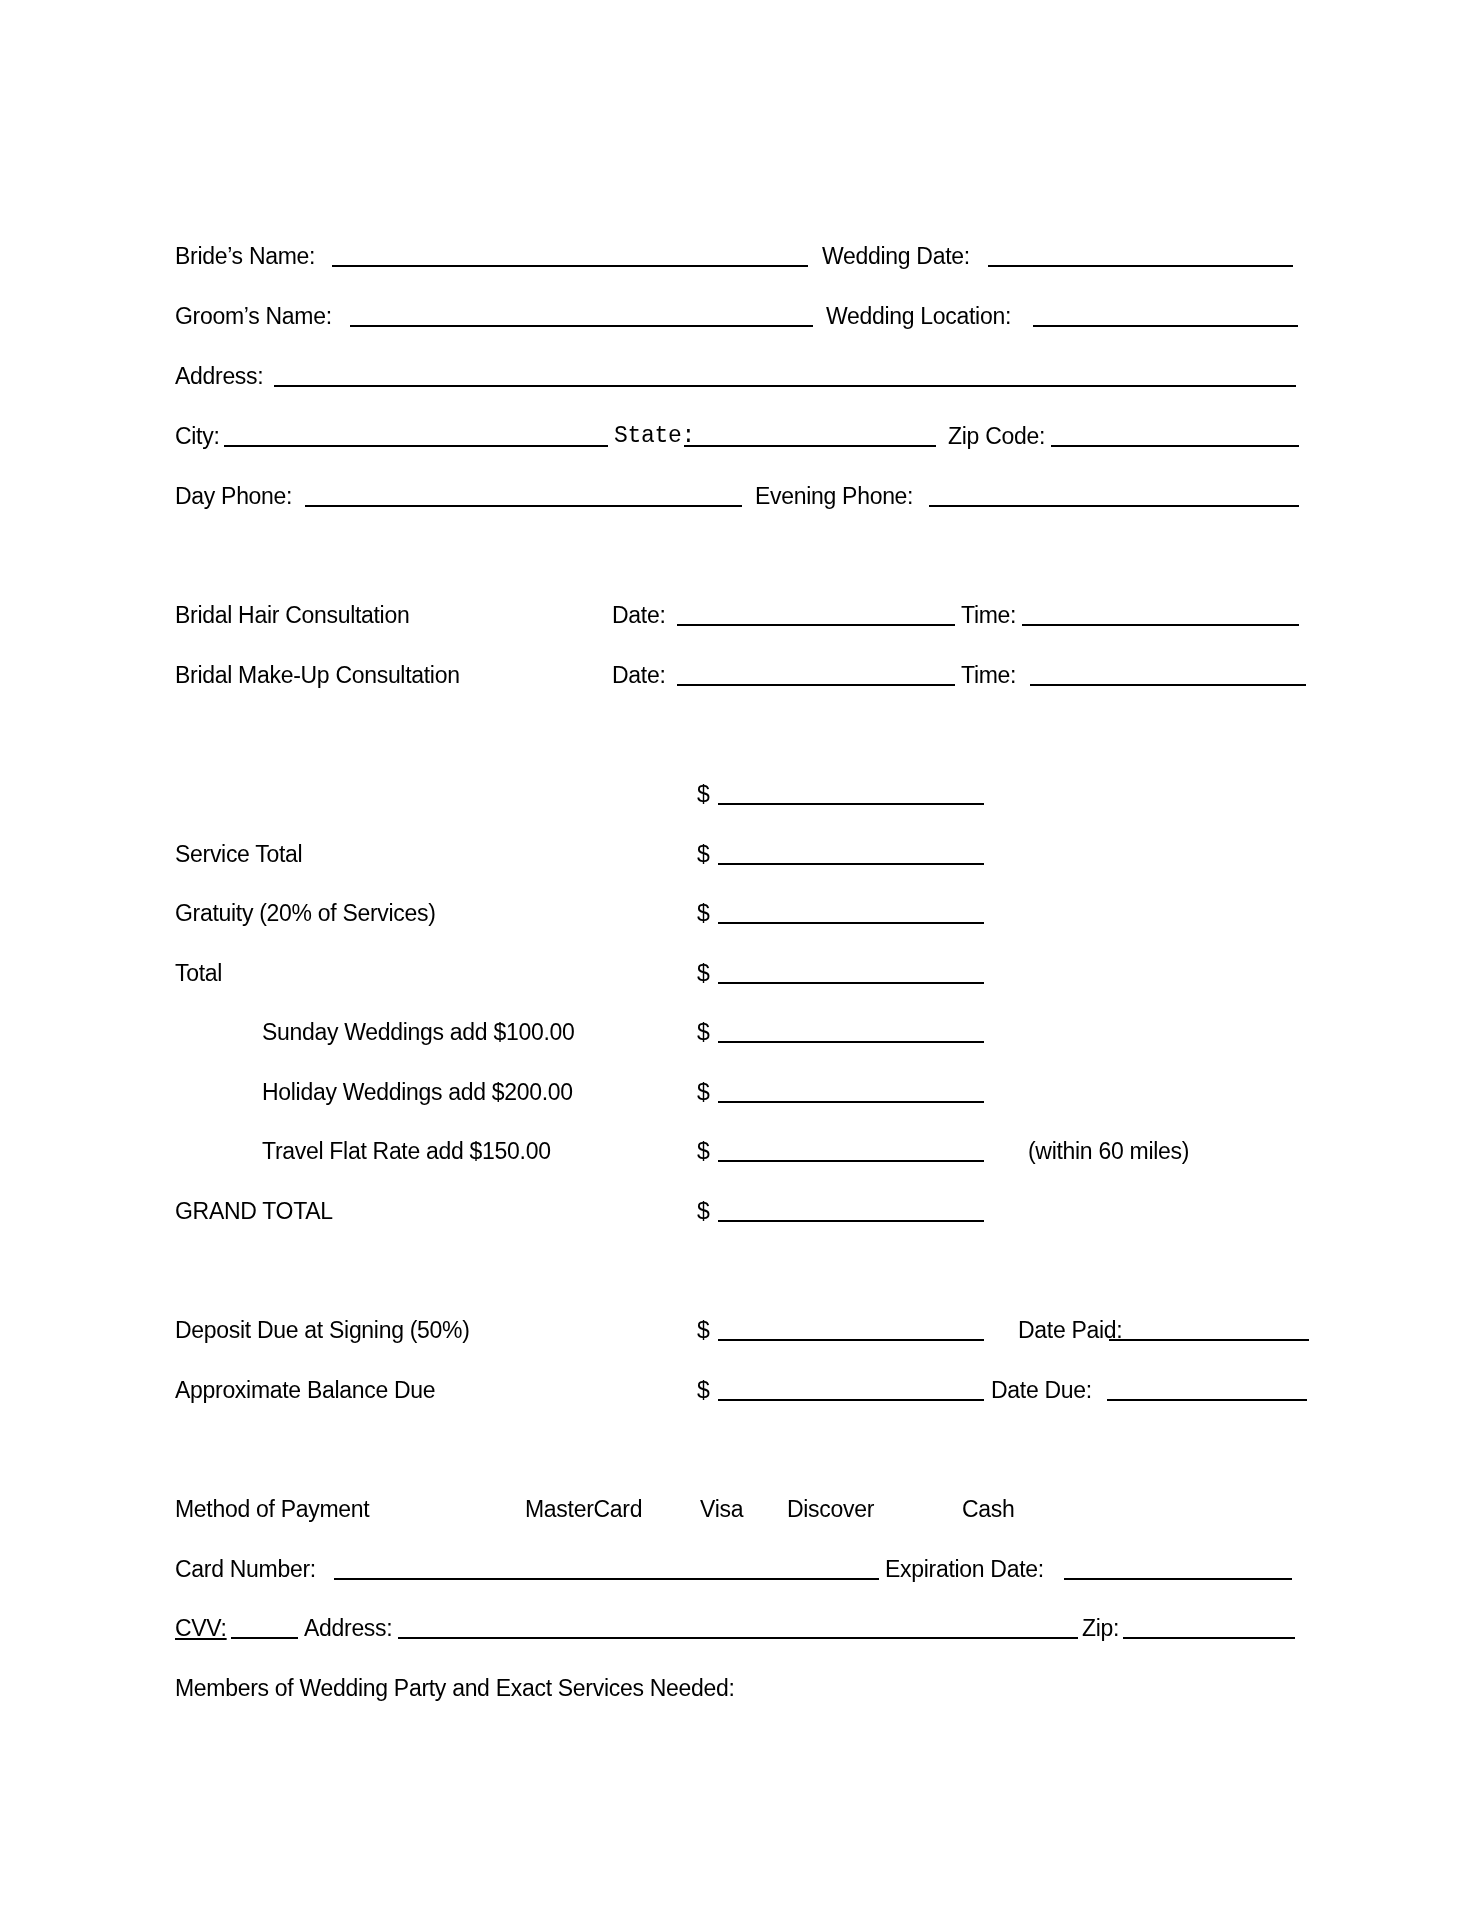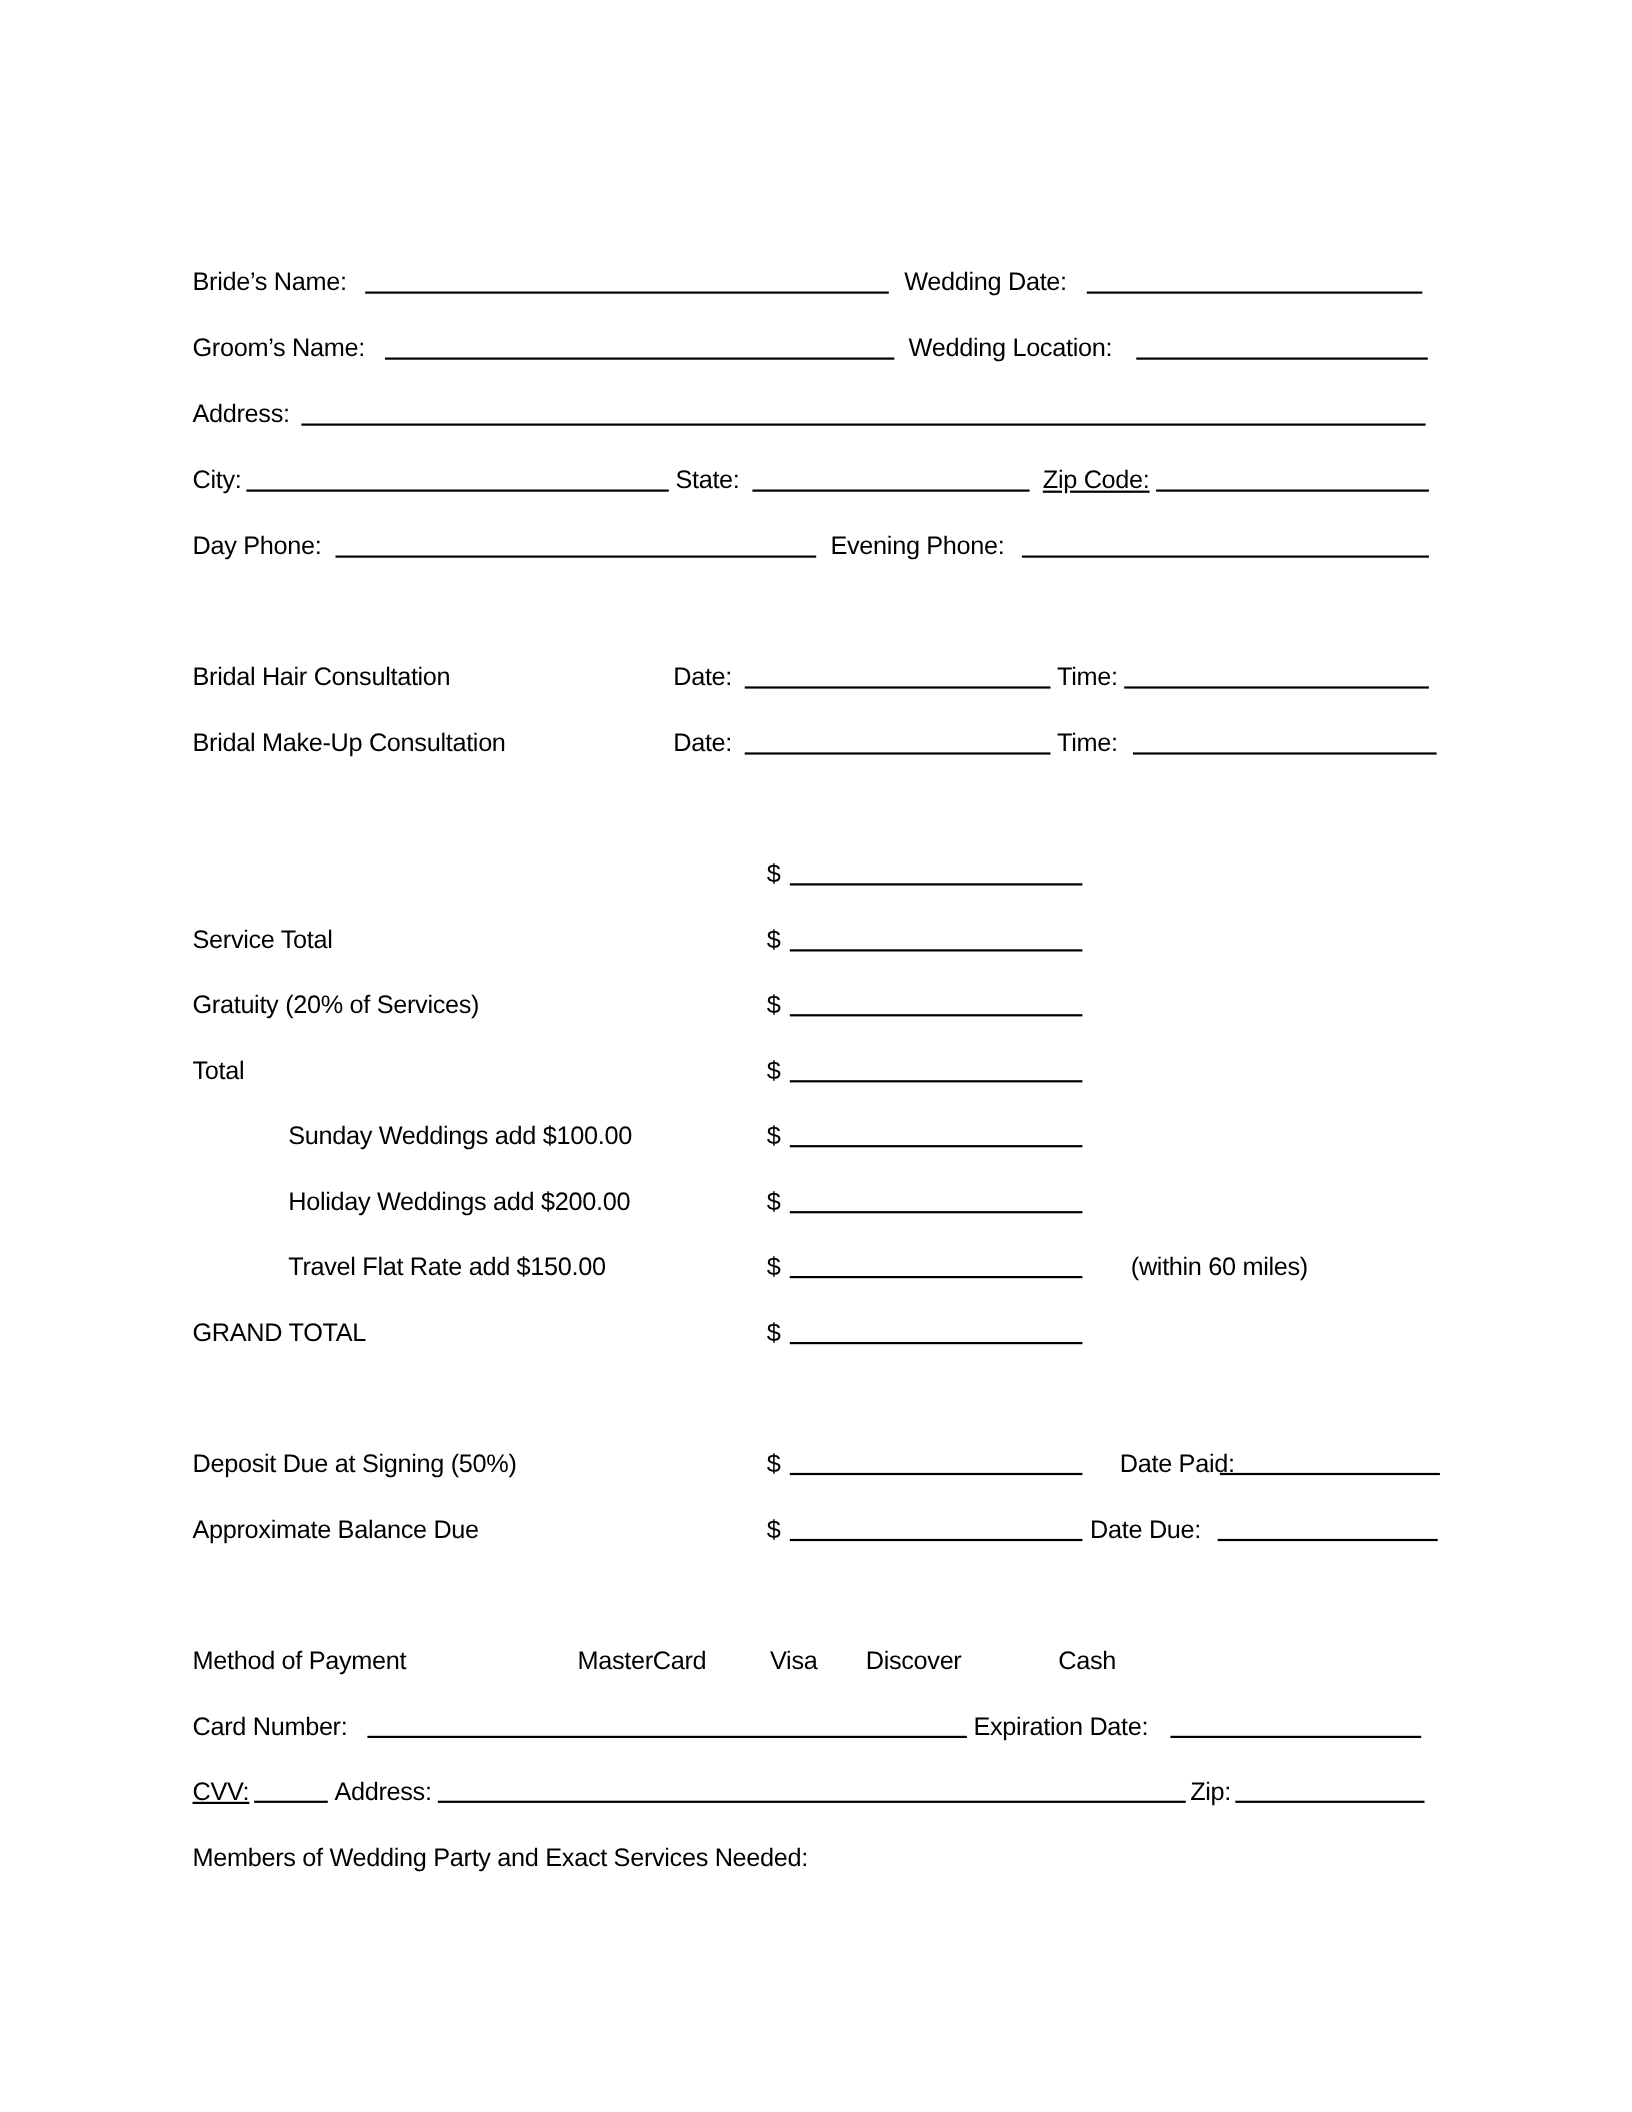--- a/index.html
+++ b/index.html
@@ -30,23 +30,23 @@
   </div>
 
   <div class="row" style="top:358px;">
     <span class="t" style="left:175px;">Address:</span>
     <span class="blank" style="left:274px;width:1022px;"></span>
   </div>
 
   <div class="row" style="top:418px;">
     <span class="t" style="left:175px;">City:</span>
     <span class="blank" style="left:224px;width:384px;"></span>
-    <span class="t" style="left:614px;">State:</span>
+    <span class="t" style="left:614px;font-family:Liberation Mono, monospace;">State:</span>
     <span class="blank" style="left:684px;width:252px;"></span>
-    <span class="t" style="left:948px;text-decoration:underline;">Zip Code:</span>
+    <span class="t" style="left:948px;">Zip Code:</span>
     <span class="blank" style="left:1051px;width:248px;"></span>
   </div>
 
   <div class="row" style="top:478px;">
     <span class="t" style="left:175px;">Day Phone:</span>
     <span class="blank" style="left:305px;width:437px;"></span>
     <span class="t" style="left:755px;">Evening Phone:</span>
     <span class="blank" style="left:929px;width:370px;"></span>
   </div>
 

